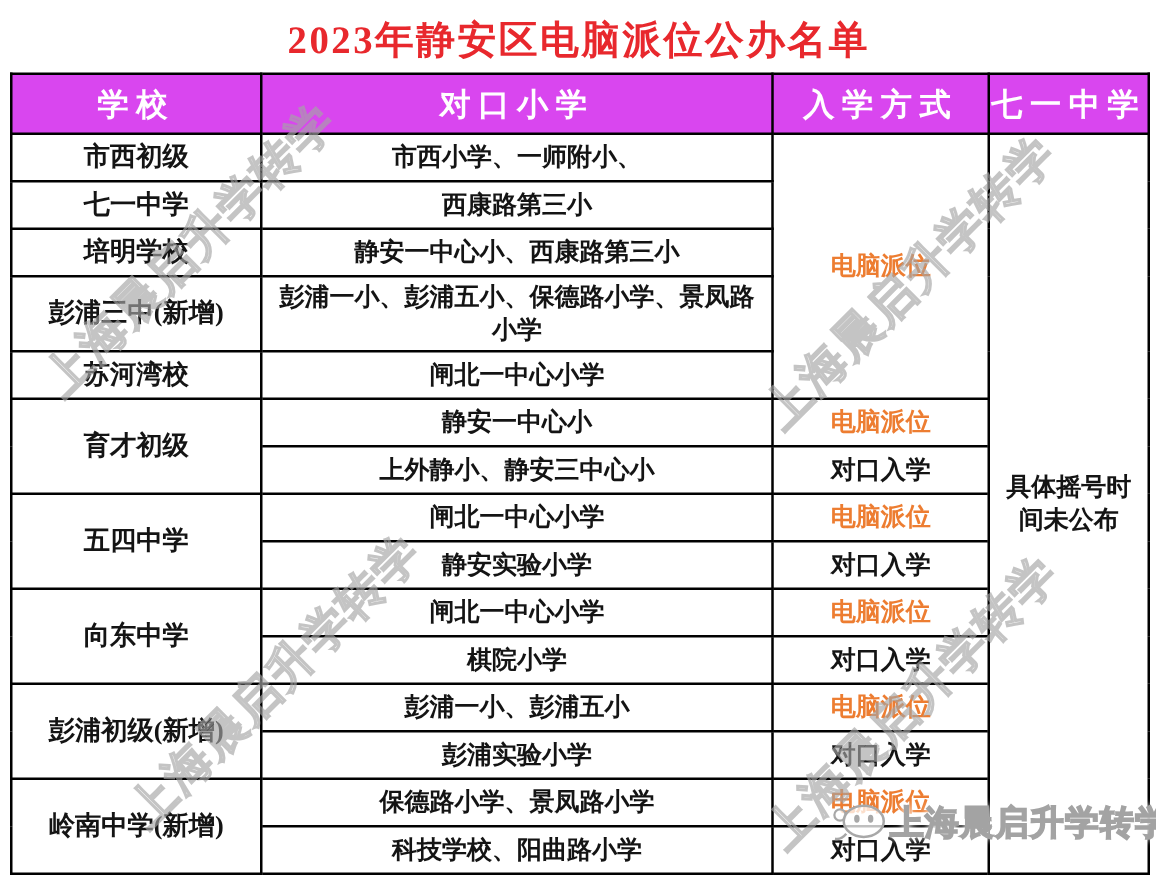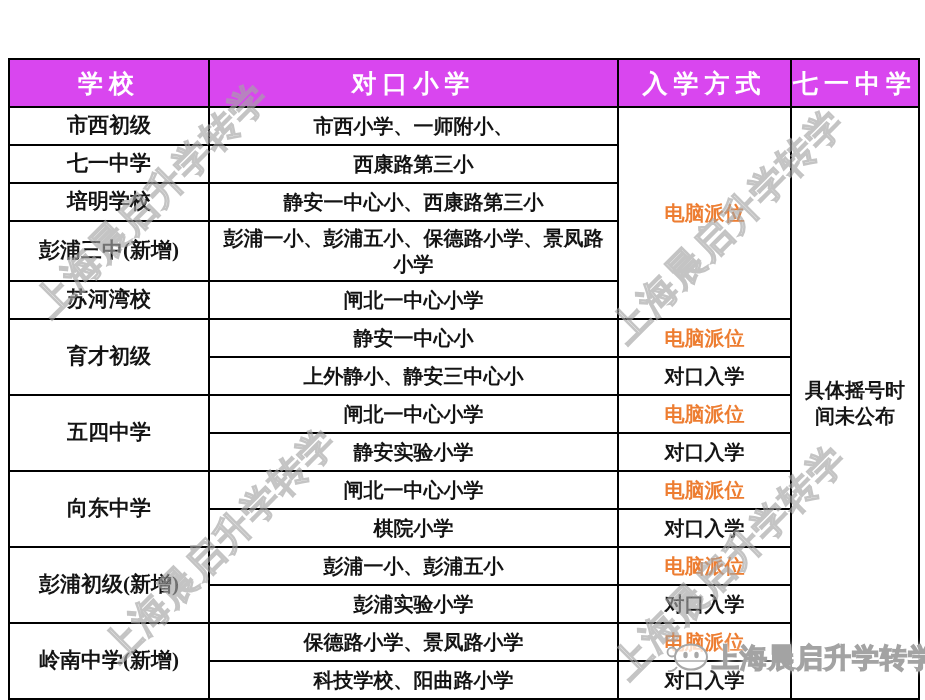--- a/index.html
+++ b/index.html
@@ -35,20 +35,21 @@
   .wm-brand-text { font-size:27px; font-weight:bold; color:transparent;
                    -webkit-text-stroke:1.3px #a3a3a3; letter-spacing:1px;
                    text-shadow:0 0 5px #ffffff, 0 0 8px #ffffff; white-space:nowrap; }
   .wm-logo { margin-right:2px; flex:0 0 auto; }
 </style>
 </head>
 <body>
 
 <div class="stage">
 
+  <div class="title">2023年静安区电脑派位公办名单</div>
 
   <table class="alloc">
     <colgroup>
       <col style="width:200px">
         <col style="width:409px">
         <col style="width:173px">
         <col style="width:128px">
     </colgroup>
     <thead>
       <tr>

